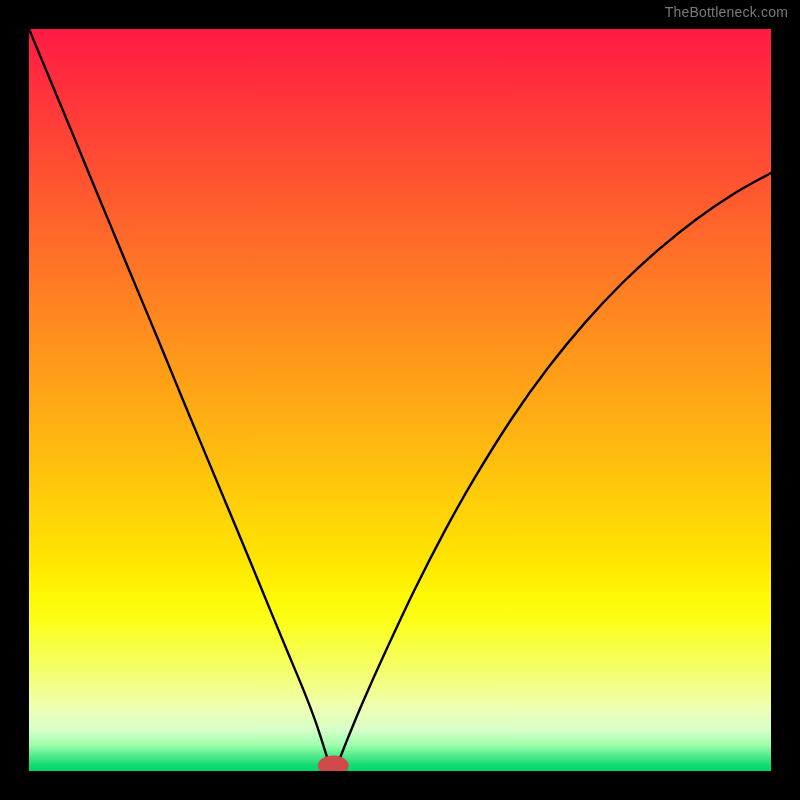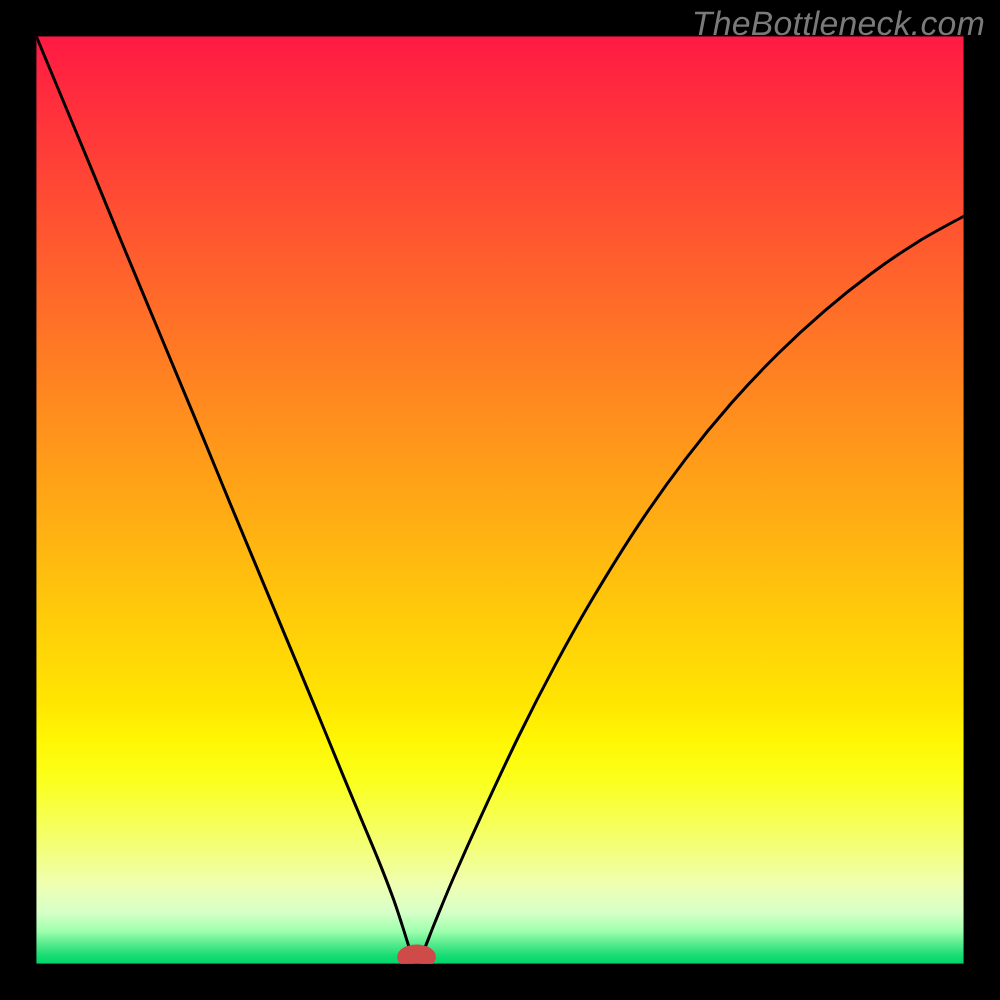--- a/index.html
+++ b/index.html
@@ -17,25 +17,24 @@
     top: 29px;
     width: 742px;
     height: 742px;
     background: #000;
   }
   .watermark {
     position: absolute;
     top: 4px;
     right: 12px;
     color: #7a7a7a;
-    font-size: 27px;
+    font-size: 14px;
     font-weight: 500;
     letter-spacing: 0.2px;
     user-select: none;
-    font-style: italic;
   }
   svg {
     display: block;
   }
 </style>
 </head>
 <body>
 
 <div class="watermark">TheBottleneck.com</div>
 

